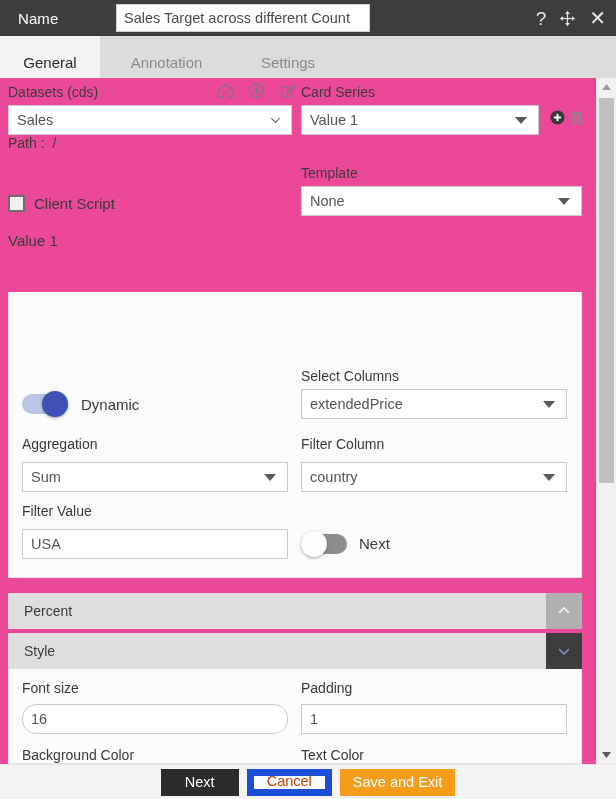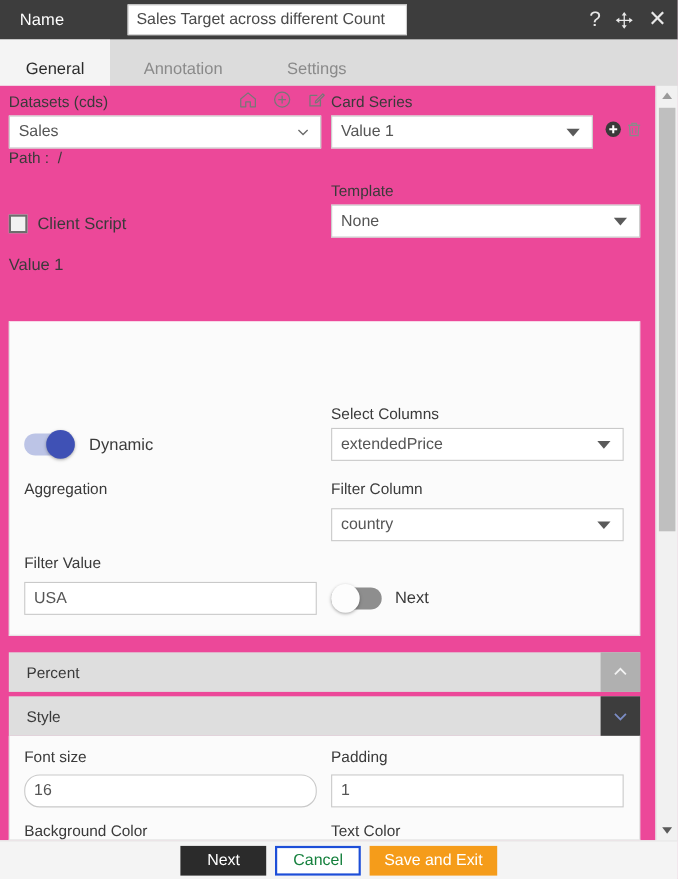--- a/index.html
+++ b/index.html
@@ -257,21 +257,21 @@
     min-width: 78px;
     display: flex;
     align-items: center;
     justify-content: center;
     font-size: 14.5px;
     cursor: pointer;
     box-sizing: border-box;
     padding: 0 13px;
   }
   .btn.primary { background: #2b2b2b; color: #ffffff; }
-  .btn.secondary { background: #ffffff; color: #15803d; border: 2px solid #1d4ed8; }
+  .btn.secondary { background: #ffffff; color: #c2410c; border: 7px solid #1d4ed8; align-items: flex-end; }
   .btn.accent { background: #f59c1a; color: #ffffff; }
 </style>
 </head>
 <body>
 
 <div id="app">
 
   <div class="titlebar">
     <span class="titlebar-label">Name</span>
     <div class="name-input">
@@ -386,20 +386,24 @@
       </div>
       <div class="lbl" style="position:absolute;left:72px;top:104px;font-size:15px;">Dynamic</div>
 
       <div class="lbl" style="position:absolute;left:292px;top:76px;">Select Columns</div>
       <div class="field" style="position:absolute;left:292px;top:97px;width:266px;">
         <span>extendedPrice</span>
         <span class="caret-tri"></span>
       </div>
 
       <div class="lbl" style="position:absolute;left:13px;top:144px;">Aggregation</div>
+      <div class="field" style="position:absolute;left:13px;top:170px;width:266px;">
+        <span>Sum</span>
+        <span class="caret-tri"></span>
+      </div>
 
       <div class="lbl" style="position:absolute;left:292px;top:144px;">Filter Column</div>
       <div class="field" style="position:absolute;left:292px;top:170px;width:266px;">
         <span>country</span>
         <span class="caret-tri"></span>
       </div>
 
       <div class="lbl" style="position:absolute;left:13px;top:211px;">Filter Value</div>
       <div class="field" style="position:absolute;left:13px;top:237px;width:266px;">
         <span>USA</span>

